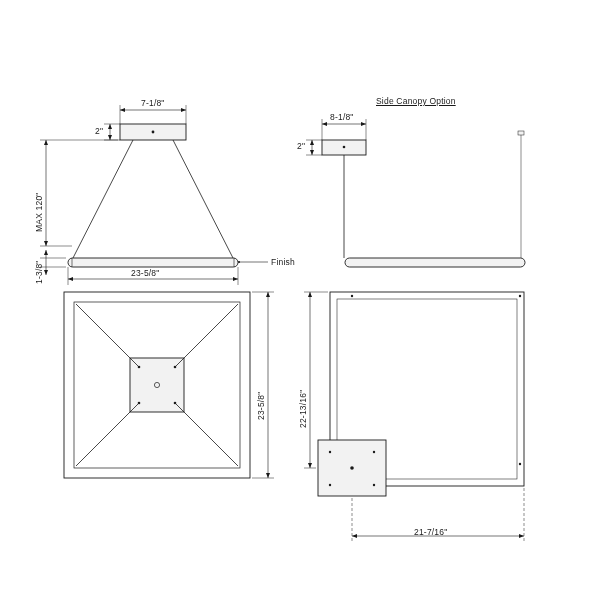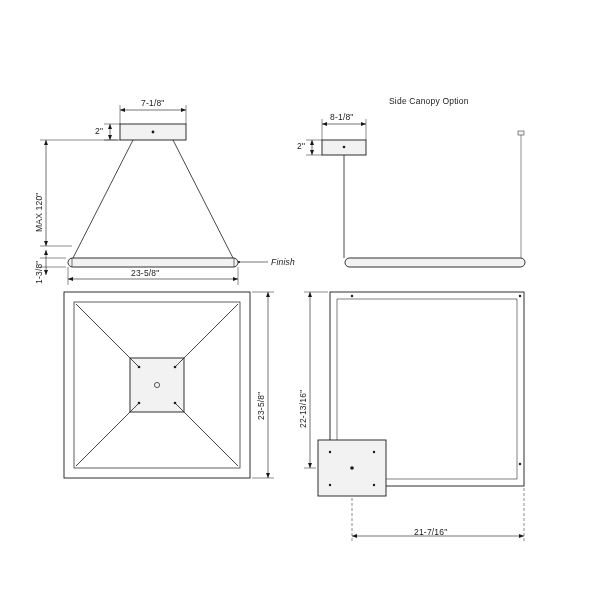--- a/index.html
+++ b/index.html
@@ -172,23 +172,23 @@
       </g>
 
     </g>
   </svg>
 
   <div class="lbl" style="left:141px; top:98px;">7-1/8"</div>
   <div class="lbl" style="left:95px; top:126px;">2"</div>
   <div class="lbl rot" style="left:44px; top:222px;">MAX 120"</div>
   <div class="lbl rot" style="left:44px; top:274px;">1-3/8"</div>
   <div class="lbl" style="left:131px; top:268px;">23-5/8"</div>
-  <div class="lbl" style="left:271px; top:257px;font-style:italic;">Finish</div>
+  <div class="lbl" style="left:271px; top:257px;">Finish</div>
 
-  <div class="lbl title" style="left:389px; top:96px;">Side Canopy Option</div>
+  <div class="lbl title" style="left:376px; top:96px;text-decoration:underline;">Side Canopy Option</div>
   <div class="lbl" style="left:330px; top:112px;">8-1/8"</div>
   <div class="lbl" style="left:297px; top:141px;">2"</div>
 
   <div class="lbl rot" style="left:266px; top:410px;">23-5/8"</div>
   <div class="lbl rot" style="left:308px; top:418px;">22-13/16"</div>
   <div class="lbl" style="left:414px; top:527px;">21-7/16"</div>
 
 </div>
 
 </body></html>

